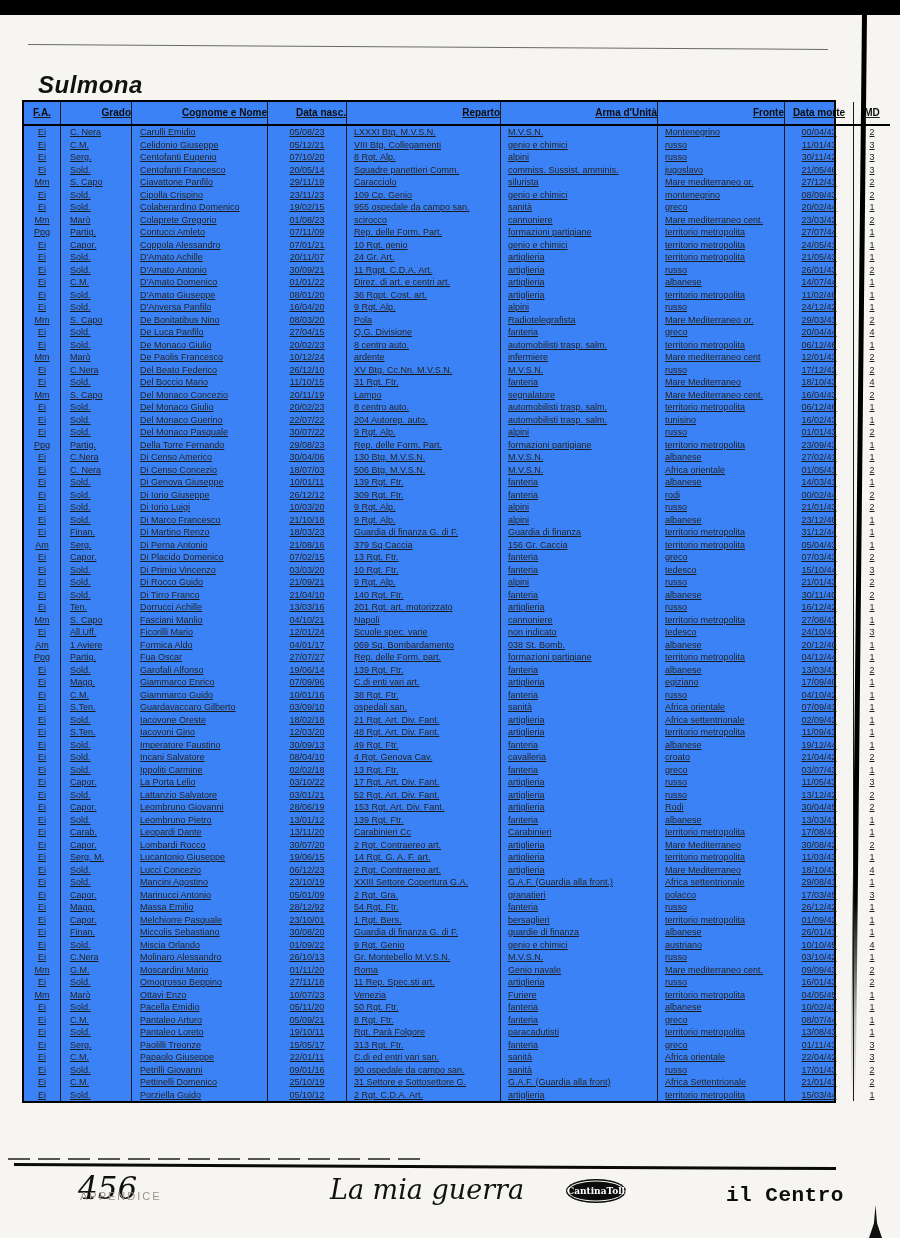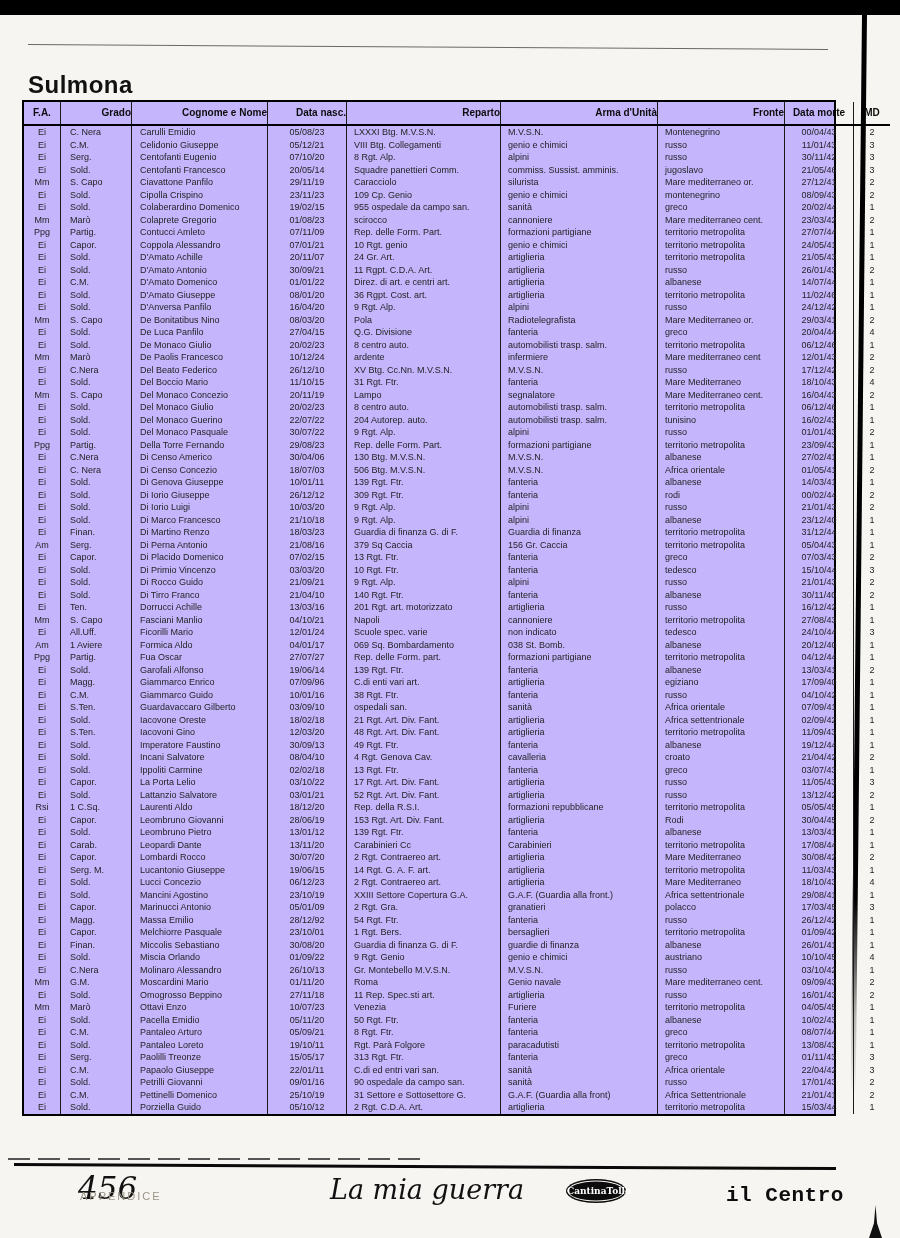--- a/index.html
+++ b/index.html
@@ -3,23 +3,23 @@
 <meta charset="utf-8">
 <style>
   html,body{margin:0;padding:0;}
   body{width:900px;height:1238px;position:relative;background:#f6f5f1;font-family:"Liberation Sans",sans-serif;color:#1c1c1c;overflow:hidden;}
   
   .top-bar{position:absolute;left:0;top:0;width:900px;height:15px;background:#000;}
   .top-rule{position:absolute;left:28px;top:44px;width:800px;height:1px;background:#6a6a6a;transform:rotate(0.35deg);transform-origin:left top;}
   .edge-line{position:absolute;left:862px;top:14px;width:5px;height:1080px;background:linear-gradient(to bottom,#000 82%,rgba(0,0,0,0.25) 93%,rgba(0,0,0,0));transform:rotate(0.6deg);transform-origin:top left;}
   .corner-blob{position:absolute;left:869px;top:1205px;width:13px;height:33px;background:#111;clip-path:polygon(50% 0,62% 55%,100% 100%,0 100%,38% 55%);}
   
-  .page-title{position:absolute;left:28px;top:55px;font-size:24px;font-weight:bold;letter-spacing:0.5px;color:#111;}
+  .page-title{position:absolute;left:38px;top:55px;font-size:24px;font-weight:bold;letter-spacing:0.5px;color:#111;font-style:italic;}
   
-  .table-frame{position:absolute;left:22px;top:100px;width:810px;border:2px solid #000;background:#c4b5fd;}
+  .table-frame{position:absolute;left:22px;top:100px;width:810px;border:2px solid #000;background:#3b82f6;text-decoration:underline;}
   table{border-collapse:collapse;table-layout:fixed;width:100%;}
   th,td{padding:0;white-space:nowrap;overflow:hidden;font-size:9px;line-height:12.5px;height:12.5px;border-left:1px solid #1a1a1a;color:#242424;}
   th:first-child,td:first-child{border-left:none;}
   thead th{height:22px;font-size:10px;line-height:22px;font-weight:bold;border-bottom:2px solid #000;color:#0d0d0d;text-align:right;padding-left:8px;}
   
   th.c0{width:36px;}  th.c1{width:62px;} th.c2{width:127px;} th.c3{width:70px;}
   th.c4{width:145px;margin-top:34px;} th.c5{width:148px;} th.c6{width:118px;} th.c7{width:68px;} th.c8{width:36px;}
   th.c0,th.c7,th.c8{text-align:center;padding-left:0;}
   td.c0{text-align:center;}
   td.c1{padding-left:9px;}
@@ -656,31 +656,20 @@
           <td class="c1">Sold.</td>
           <td class="c2">Lattanzio Salvatore</td>
           <td class="c3">03/01/21</td>
           <td class="c4">52 Rgt. Art. Div. Fant.</td>
           <td class="c5">artiglieria</td>
           <td class="c6">russo</td>
           <td class="c7">13/12/42</td>
           <td class="c8">2</td>
         </tr>
         <tr>
-          <td class="c0">Rsi</td>
-          <td class="c1">1 C.Sq.</td>
-          <td class="c2">Laurenti Aldo</td>
-          <td class="c3">18/12/20</td>
-          <td class="c4">Rep. della R.S.I.</td>
-          <td class="c5">formazioni repubblicane</td>
-          <td class="c6">territorio metropolita</td>
-          <td class="c7">05/05/45</td>
-          <td class="c8">1</td>
-        </tr>
-        <tr>
           <td class="c0">Ei</td>
           <td class="c1">Capor.</td>
           <td class="c2">Leombruno Giovanni</td>
           <td class="c3">28/06/19</td>
           <td class="c4">153 Rgt. Art. Div. Fant.</td>
           <td class="c5">artiglieria</td>
           <td class="c6">Rodi</td>
           <td class="c7">30/04/45</td>
           <td class="c8">2</td>
         </tr>

